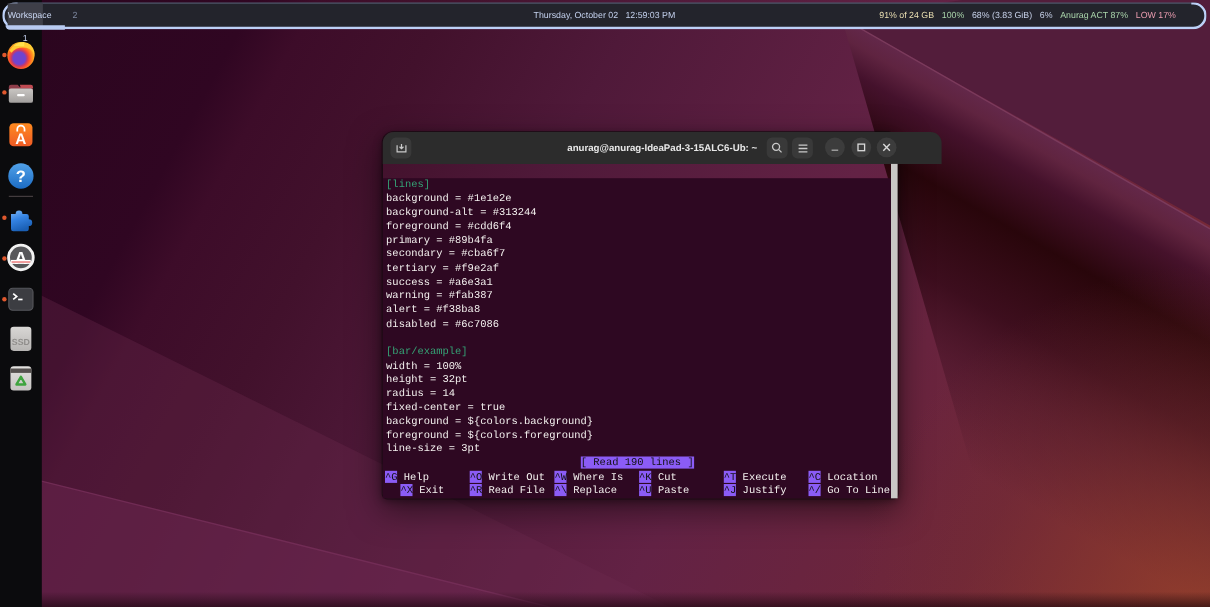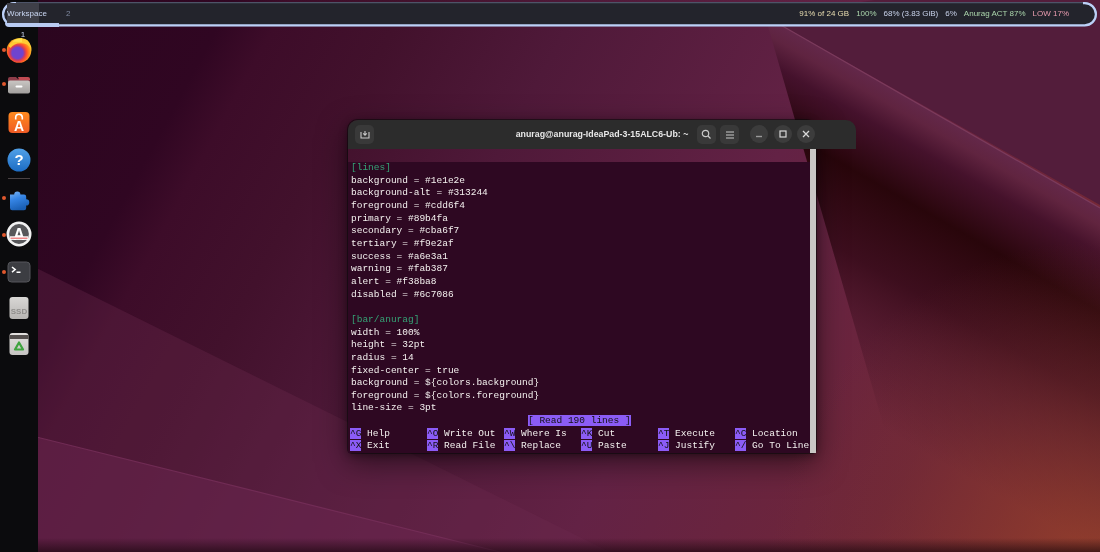--- a/index.html
+++ b/index.html
@@ -210,20 +210,21 @@
           <rect x="0" y="0" width="14" height="25"></rect>
           <rect x="1081" y="0" width="14" height="25"></rect>
         </clipPath>
     </defs>
     <rect x="0.7" y="0.7" width="1093.6" height="23" rx="11.5" fill="#23242c" stroke="#4d5468" stroke-width="1.2"></rect>
     <rect x="1.1" y="1.1" width="1092.8" height="22.3" rx="11.2" fill="none" stroke="#bcd0f7" stroke-width="2.2" clip-path="url(#bright)"></rect>
   </svg>
   <div id="ws1">Workspace 1</div>
   <div id="ws1u"></div>
   <div id="ws2">2</div>
+  <div id="clock">Thursday, October 02&nbsp;&nbsp;&nbsp;12:59:03 PM</div>
   <div id="sysr"><span class="yel">91% of 24 GB</span><span class="grn">100%</span><span class="wht">68% (3.83 GiB)</span><span class="wht">6%</span><span class="grn">Anurag ACT 87%</span><span class="red">LOW 17%</span></div>
 </div>
 
 <div id="term">
   <div id="tbar">
     <div class="sqbtn" style="left:7px;"></div>
     <svg style="position:absolute;left:11px;top:9px;" width="12" height="12" viewBox="0 0 12 12">
       <path d="M2 3 v6 h8 V3" fill="none" stroke="#c9c9c9" stroke-width="1.1"></path>
       <path d="M6 2 v4 M4.2 4.4 L6 6.2 L7.8 4.4" fill="none" stroke="#c9c9c9" stroke-width="1.1"></path>
     </svg>
@@ -256,39 +257,39 @@
 background-alt = #313244
 foreground = #cdd6f4
 primary = #89b4fa
 secondary = #cba6f7
 tertiary = #f9e2af
 success = #a6e3a1
 warning = #fab387
 alert = #f38ba8
 disabled = #6c7086
 
-<span class="grn2">[bar/anurag]</span>
+<span class="grn2">[bar/example]</span>
 width = 100%
 height = 32pt
 radius = 14
 fixed-center = true
 background = ${colors.background}
 foreground = ${colors.foreground}
 line-size = 3pt</pre>
     <div id="readln"><span class="inv">[ Read 190 lines ]</span></div>
     <div class="srow" style="top:265.6px">
       <span class="sc" style="left:2px"><span class="inv">^G</span> Help</span>
       <span class="sc" style="left:79px"><span class="inv">^O</span> Write Out</span>
       <span class="sc" style="left:156px"><span class="inv">^W</span> Where Is</span>
       <span class="sc" style="left:233px"><span class="inv">^K</span> Cut</span>
       <span class="sc" style="left:310px"><span class="inv">^T</span> Execute</span>
       <span class="sc" style="left:387px"><span class="inv">^C</span> Location</span>
     </div>
     <div class="srow" style="top:278.3px">
-      <span class="sc" style="left:2px"><span class="inv">^X</span> Exit</span>
+      <span class="sc" style="left:16px"><span class="inv">^X</span> Exit</span>
       <span class="sc" style="left:79px"><span class="inv">^R</span> Read File</span>
       <span class="sc" style="left:156px"><span class="inv">^\</span> Replace</span>
       <span class="sc" style="left:233px"><span class="inv">^U</span> Paste</span>
       <span class="sc" style="left:310px"><span class="inv">^J</span> Justify</span>
       <span class="sc" style="left:387px"><span class="inv">^/</span> Go To Line</span>
     </div>
   </div>
   <div id="scroll"></div>
 </div>
 

